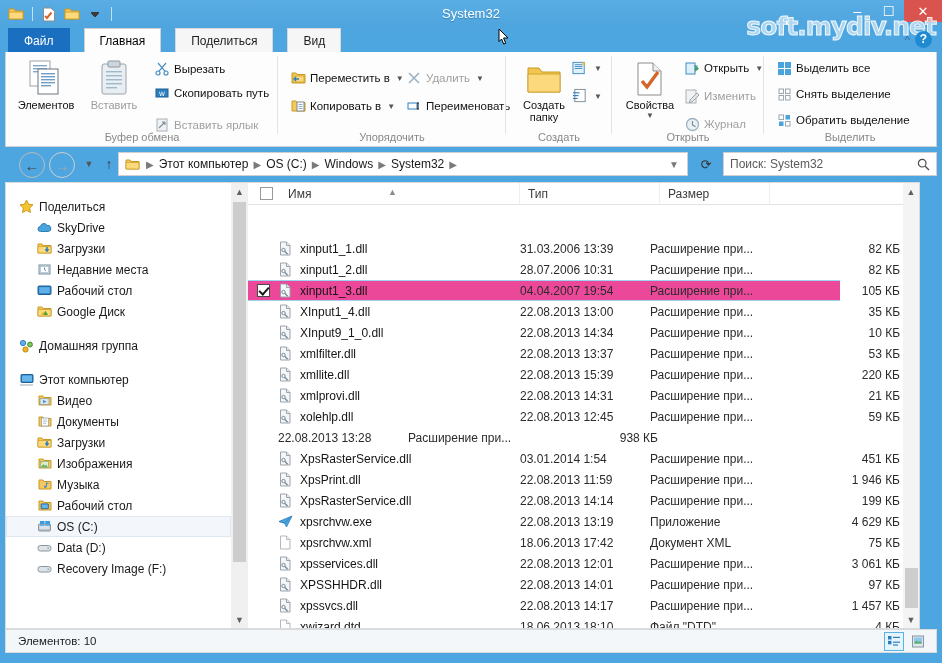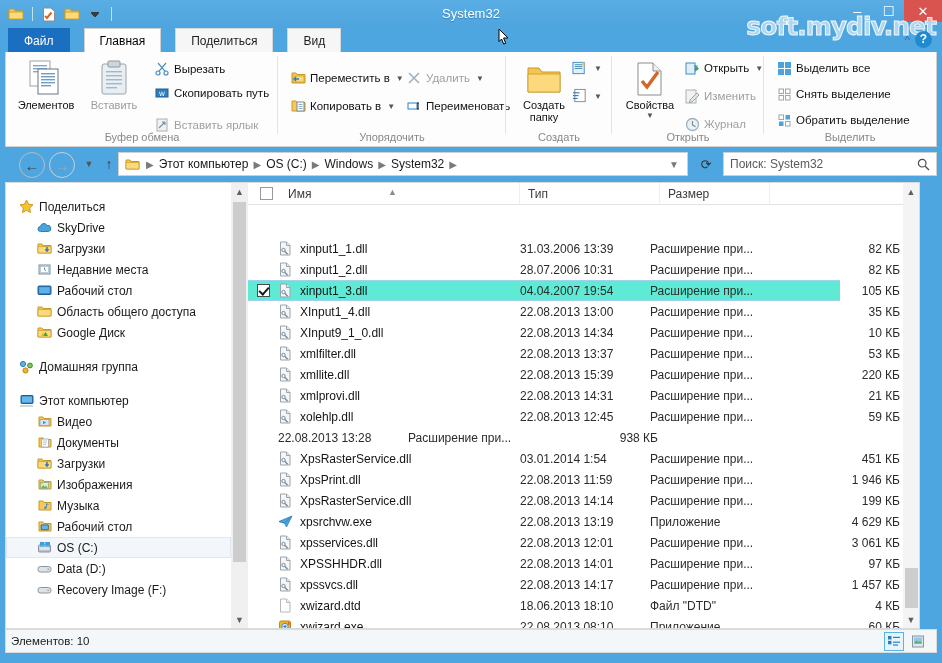--- a/index.html
+++ b/index.html
@@ -140,21 +140,21 @@
   .hdrcheck{
     position:absolute;left:12px;top:4px;width:13px;height:13px;
     border:1px solid #9a9a9a;background:#fff;box-sizing:border-box;
   }
   .sortmark{position:absolute;left:140px;top:-2px;color:#8a8a8a;font-size:9px;}
   .rows{position:absolute;left:0;top:22px;width:592px;margin-top:33px;}
   .row{
     height:21px;display:flex;align-items:center;font-size:12px;color:#141414;
     box-sizing:border-box;
   }
-  .row.sel{background:#5eead4;border-top:1px solid #9fd2ef;border-bottom:1px solid #9fd2ef;}
+  .row.sel{background:#ec4899;border-top:1px solid #9fd2ef;border-bottom:1px solid #9fd2ef;}
   .cell-check{width:30px;flex:none;display:flex;align-items:center;justify-content:center;}
   .rowcheck{width:13px;height:13px;border:1px solid #4a4a4a;background:#fff;box-sizing:border-box;
             position:relative;}
   .rowcheck.on::after{content:"";position:absolute;left:3px;top:0px;width:4px;height:8px;
             border:solid #1a1a1a;border-width:0 2px 2px 0;transform:rotate(42deg);}
   .cell-name{width:242px;flex:none;display:flex;align-items:center;gap:6px;overflow:hidden;white-space:nowrap;}
   .cell-date{width:130px;flex:none;color:#2b2b2b;}
   .cell-type{width:140px;flex:none;color:#2b2b2b;overflow:hidden;white-space:nowrap;}
   .cell-size{width:110px;flex:none;text-align:right;padding-right:12px;color:#2b2b2b;}
   .fico{width:16px;height:16px;flex:none;position:relative;}
@@ -162,21 +162,21 @@
     position:absolute;left:903px;top:182px;width:17px;height:447px;
     background:#f4f4f4;border:1px solid #dadada;border-left:none;box-sizing:border-box;
   }
   .filescroll .up,.filescroll .dn{height:17px;display:flex;align-items:center;justify-content:center;
       font-size:9px;color:#606060;}
   .filescroll .thumb{position:absolute;left:2px;top:385px;width:13px;height:40px;background:#cdcdcd;}
   
   .statusbar{
     position:absolute;left:5px;top:629px;width:932px;height:24px;
     background:#f3f7fa;border:1px solid #dadada;box-sizing:border-box;
-    display:flex;align-items:center;padding-left:5px;font-size:11.5px;color:#1b1b1b;
+    display:flex;align-items:center;padding-left:12px;font-size:11.5px;color:#1b1b1b;
   }
   .viewbtns{position:absolute;right:8px;top:2px;display:flex;gap:4px;}
   .viewbtn{width:20px;height:19px;display:flex;align-items:center;justify-content:center;
            box-sizing:border-box;}
   .viewbtn.on{border:1px solid #5ab3e8;background:#e6f4fc;}
   svg{display:block;}
 </style>
 </head>
 <body>
 
@@ -552,29 +552,20 @@
             <rect x="2.2" y="3.2" width="10.6" height="6" fill="#5fb0e8"></rect>
           </svg>
       </span>
       <span>Рабочий стол</span>
     </div>
     <div class="navitem indent1">
       <span class="navicon">
         <svg width="15" height="13" viewBox="0 0 15 13">
             <path d="M1 2h4l1 1.5h8V11H1z" fill="#f7c860" stroke="#c99a22"></path>
             <path d="M1 4.5h13V11H1z" fill="#fcd97a" stroke="#c99a22" stroke-width=".7"></path>
-          </svg>
-      </span>
-      <span>Область общего доступа</span>
-    </div>
-    <div class="navitem indent1">
-      <span class="navicon">
-        <svg width="15" height="13" viewBox="0 0 15 13">
-            <path d="M1 2h4l1 1.5h8V11H1z" fill="#f7c860" stroke="#c99a22"></path>
-            <path d="M1 4.5h13V11H1z" fill="#fcd97a" stroke="#c99a22" stroke-width=".7"></path>
             <path d="M6 10l2.5-4.2L11 10z" fill="#4aa33c"></path>
             <path d="M4 10l2-3.4 1.2 2L6.4 10z" fill="#f0b429"></path>
           </svg>
       </span>
       <span>Google Диск</span>
     </div>
 
     <div class="navgap"></div>
     <div class="navitem">
       <span class="navicon">
@@ -944,20 +935,35 @@
                 <path d="M1 7.5L6.5 9 14 2" fill="none" stroke="#2f7fbf" stroke-width=".8"></path>
               </svg>
             </span>
           <span>xpsrchvw.exe</span>
         </span>
         <span class="cell-date">22.08.2013 13:19</span>
         <span class="cell-type">Приложение</span>
         <span class="cell-size">4 629 КБ</span>
       </div>
 
+      <div class="row">
+        <span class="cell-check"></span>
+        <span class="cell-name">
+          <span class="fico">
+              <svg width="15" height="15" viewBox="0 0 15 15">
+                <path d="M2.5 1h6l3.5 3.5V14h-9.5z" fill="#fff" stroke="#b3b9be"></path>
+                <path d="M8.5 1v3.5H12" fill="#f1f3f4" stroke="#b3b9be"></path>
+              </svg>
+            </span>
+          <span>xpsrchvw.xml</span>
+        </span>
+        <span class="cell-date">18.06.2013 17:42</span>
+        <span class="cell-type">Документ XML</span>
+        <span class="cell-size">75 КБ</span>
+      </div>
 
       <div class="row">
         <span class="cell-check"></span>
         <span class="cell-name">
           <span class="fico">
               <svg width="15" height="15" viewBox="0 0 15 15">
                 <path d="M2.5 1h6l3.5 3.5V14h-9.5z" fill="#f4f6f7" stroke="#9aa3ab"></path>
                 <path d="M8.5 1v3.5H12" fill="#e3e8eb" stroke="#9aa3ab"></path>
                 <circle cx="5.5" cy="9" r="1.7" fill="none" stroke="#7a8d9c" stroke-width="1"></circle>
                 <path d="M6.7 10.2l3 3" stroke="#7a8d9c" stroke-width="1.4"></path>

